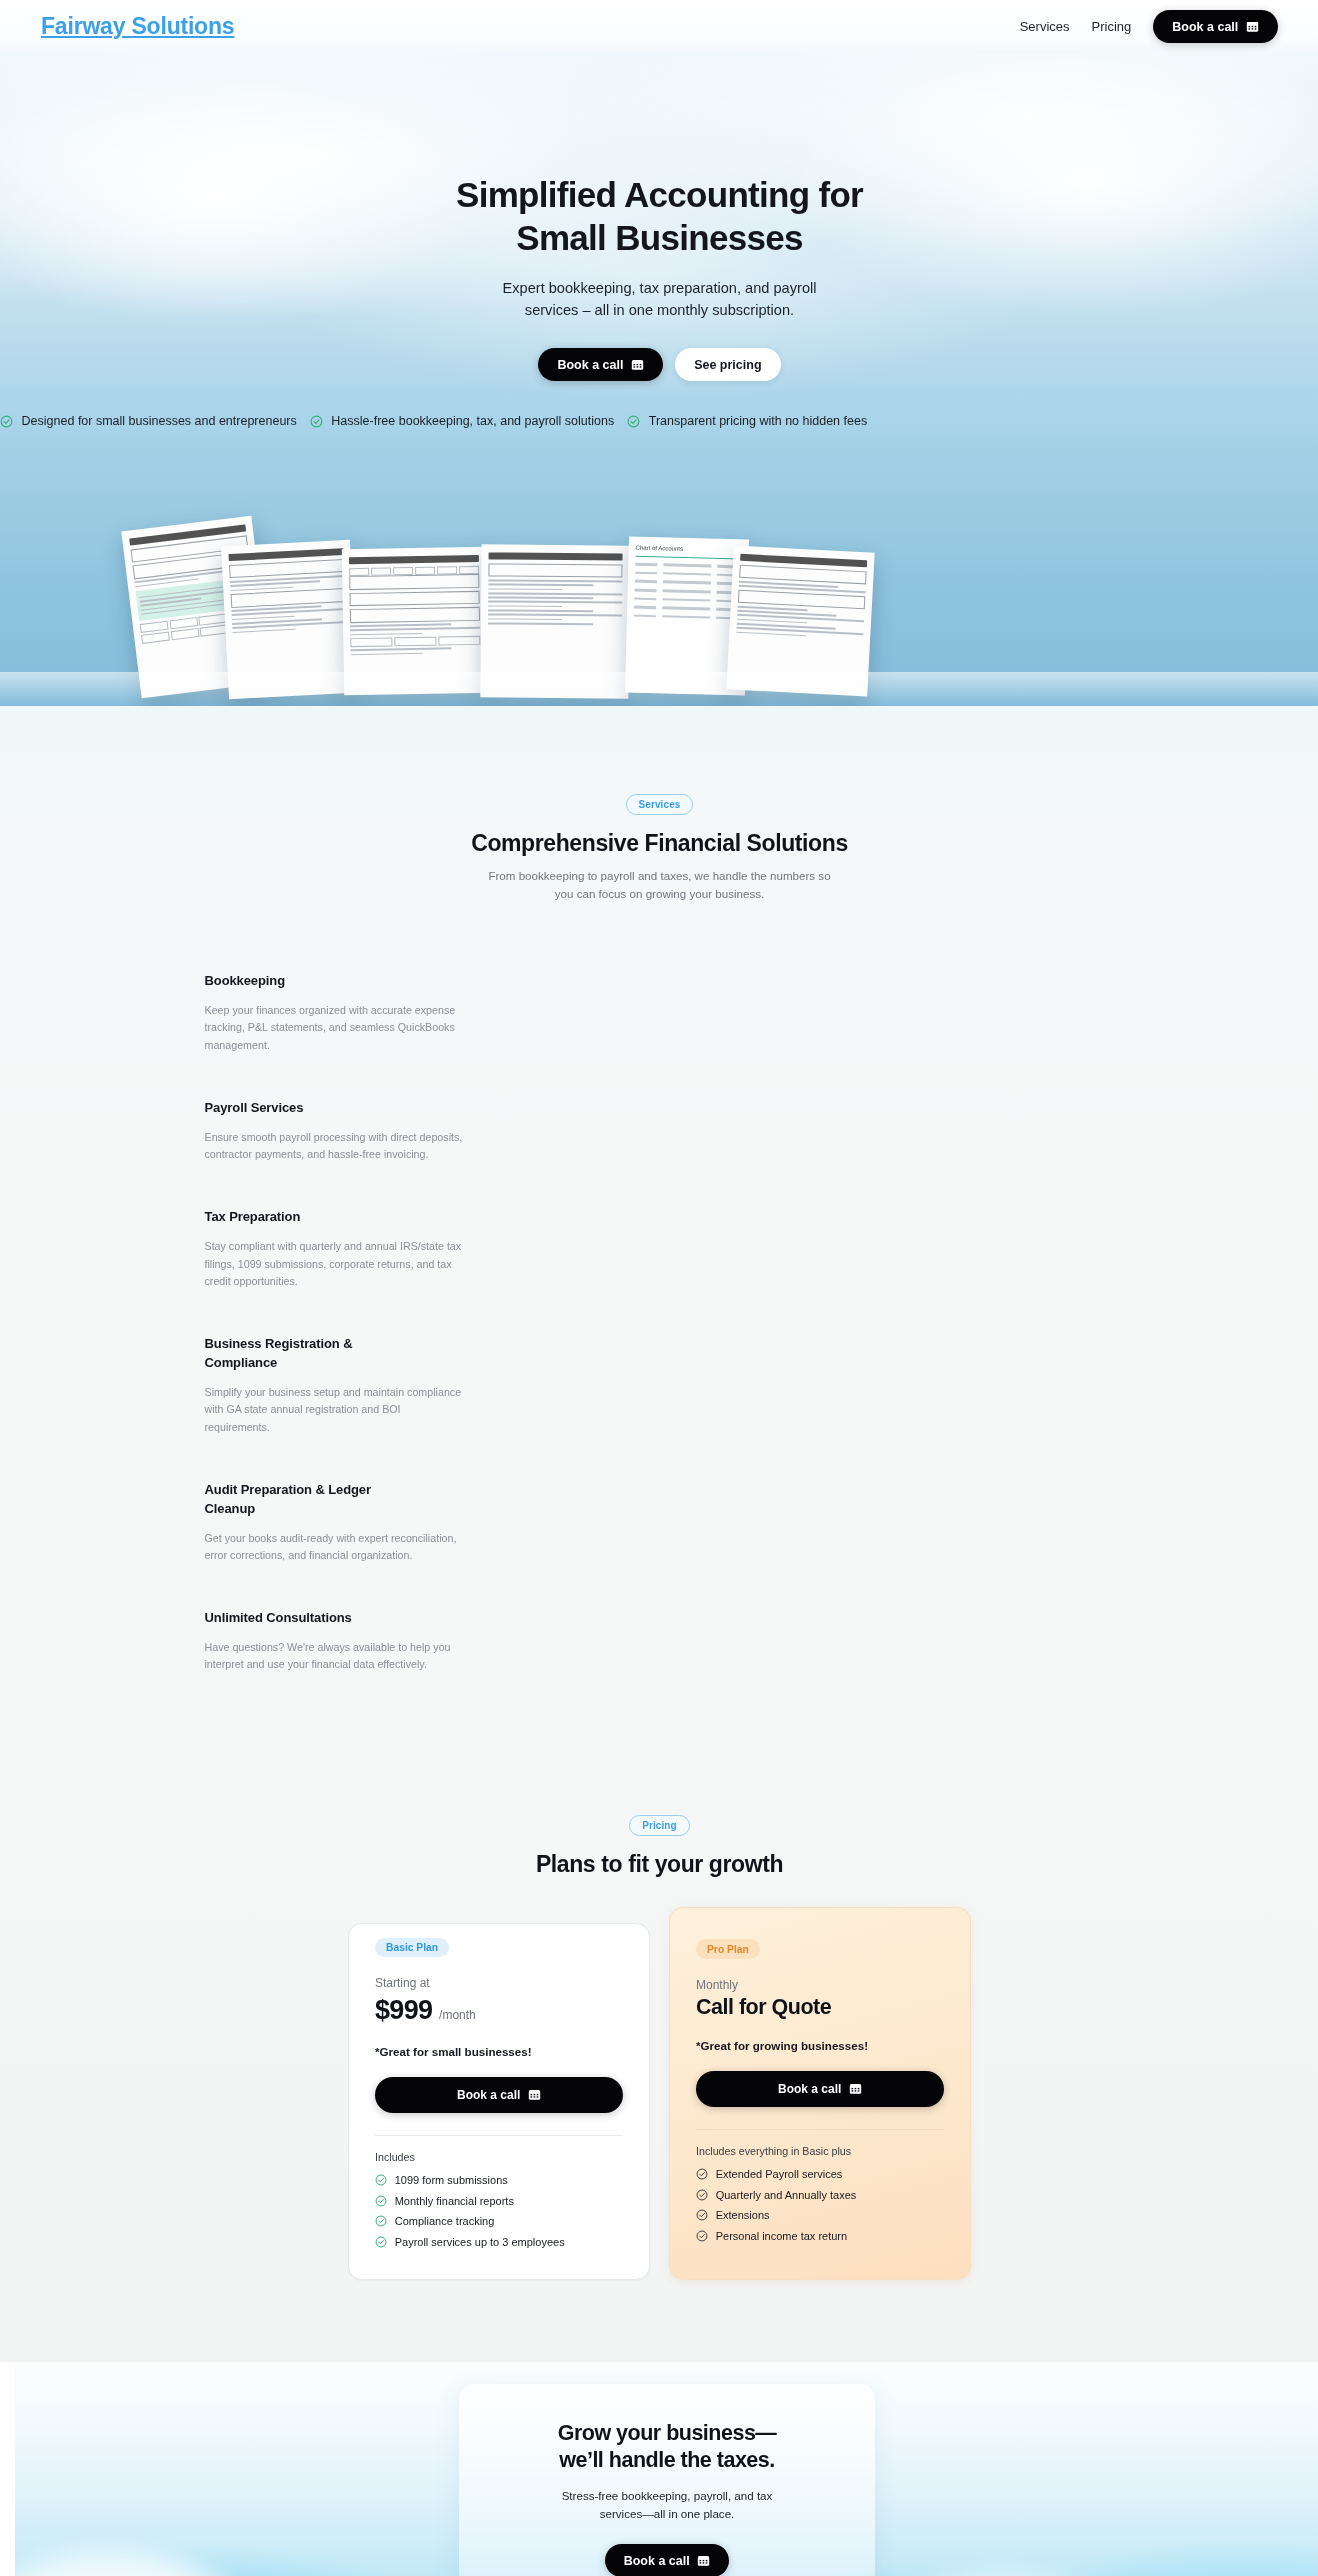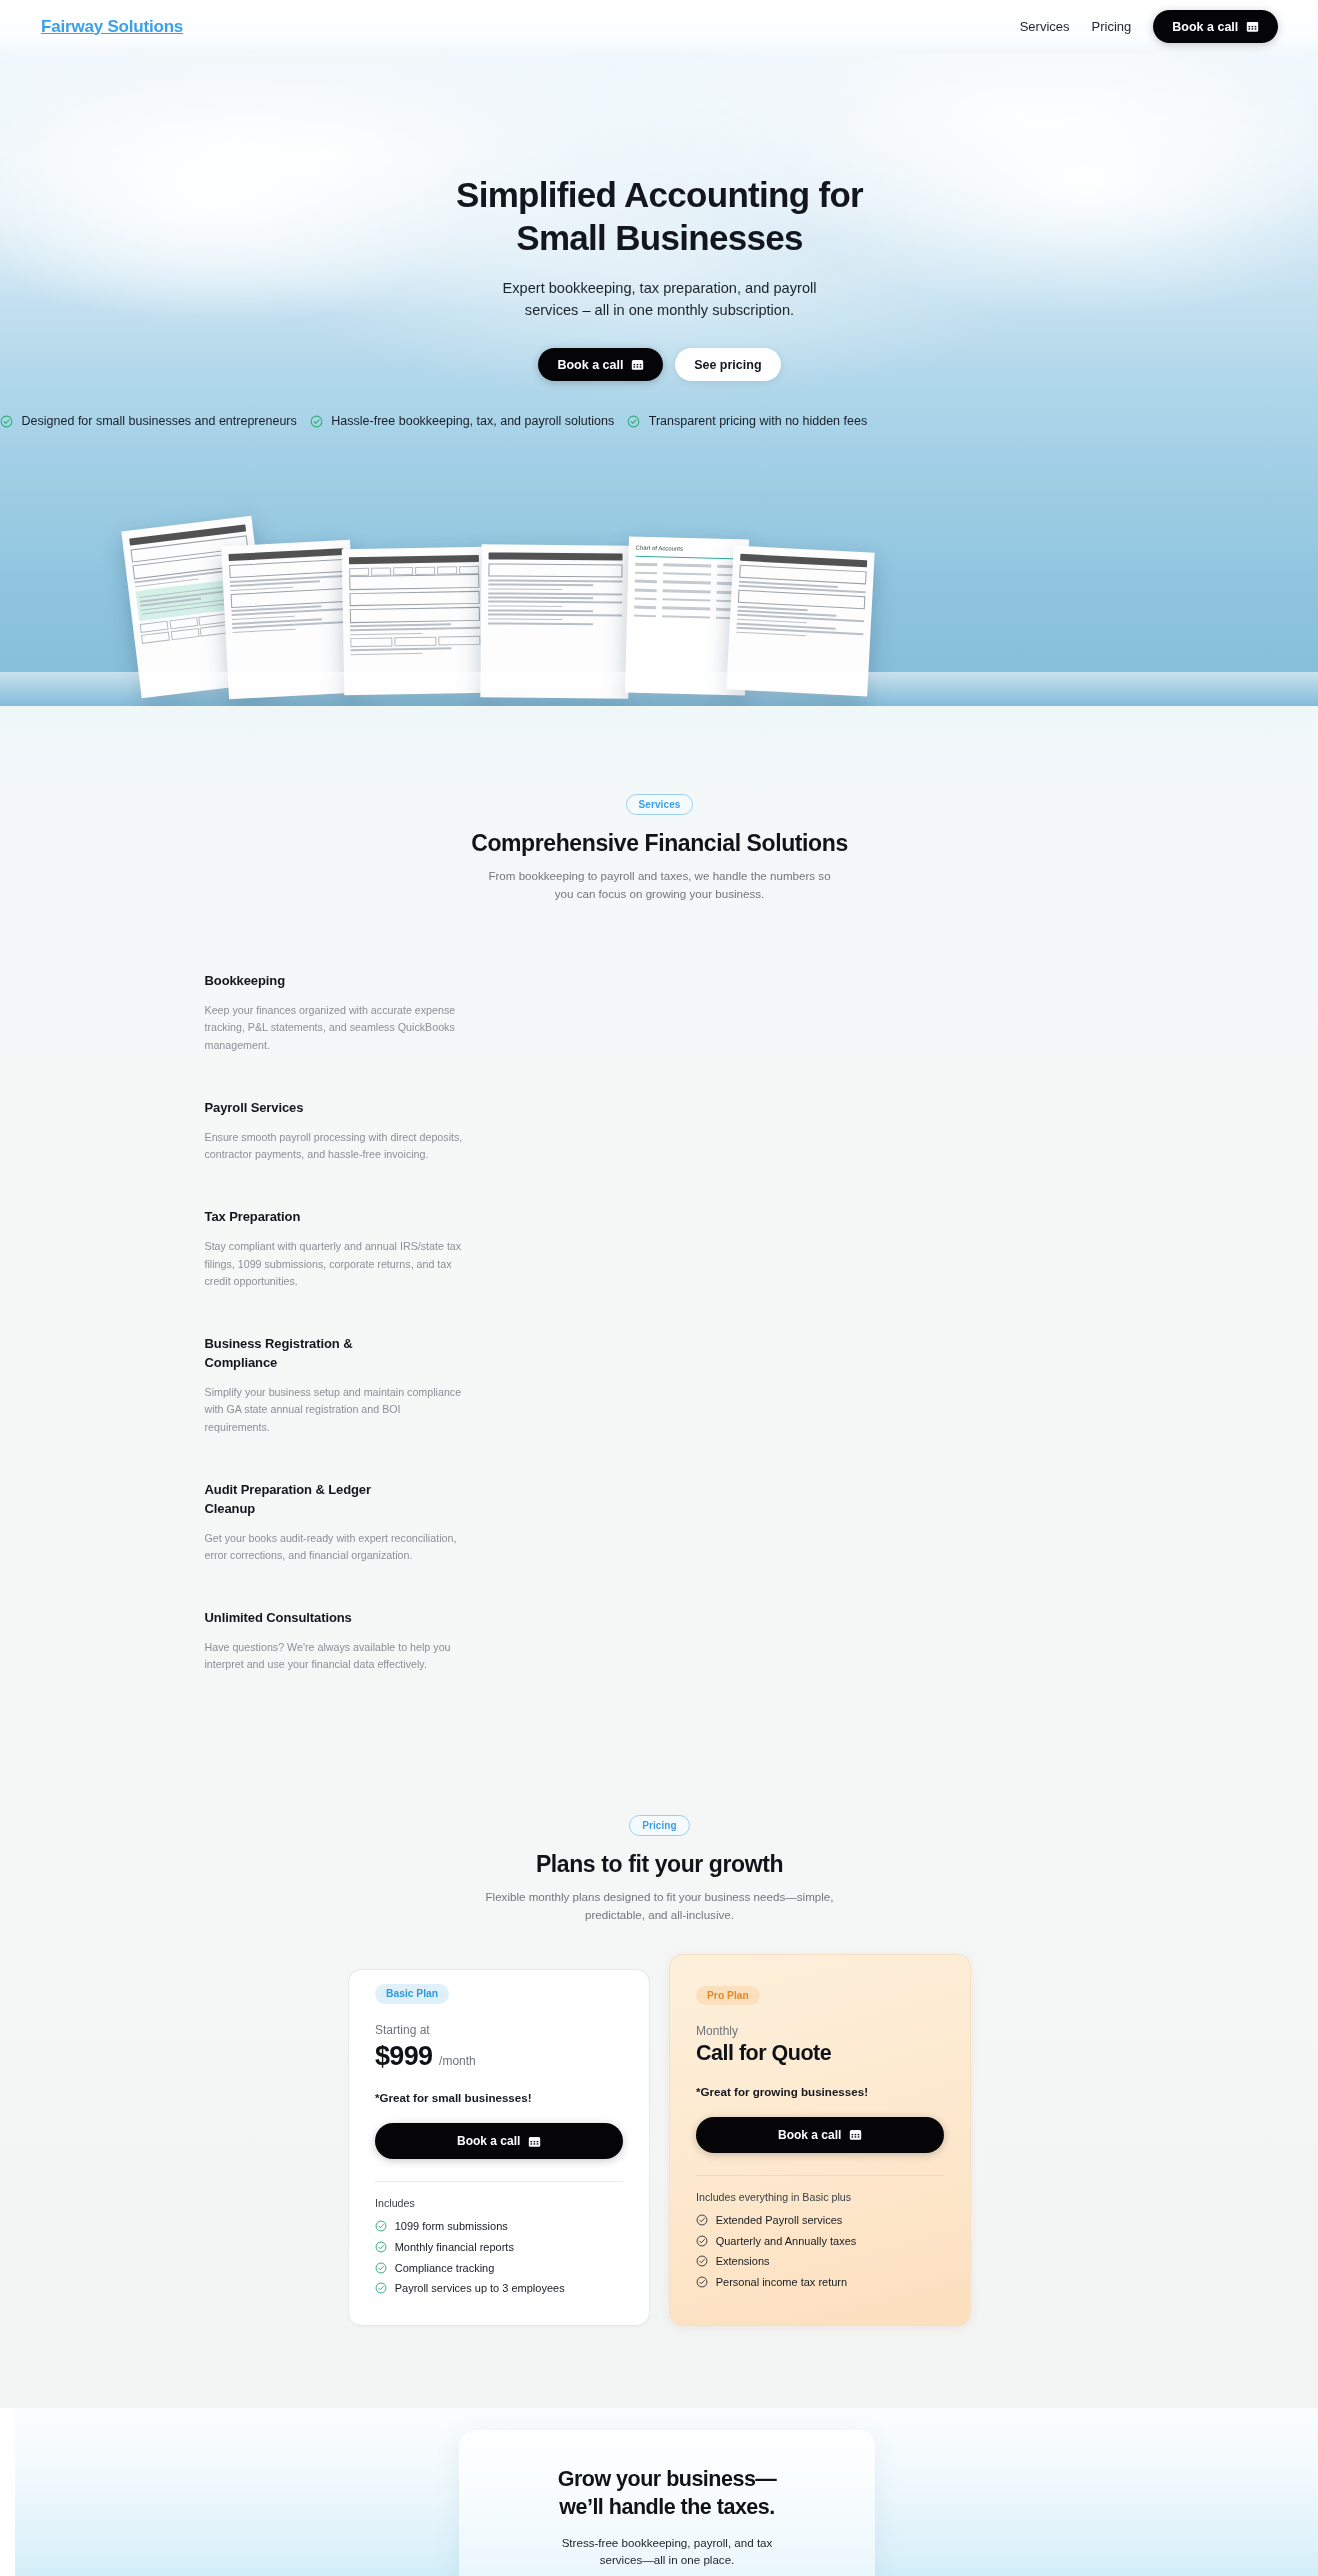--- a/index.html
+++ b/index.html
@@ -14,21 +14,21 @@
 
   
   .nav{
     position:relative;z-index:40;
     height:53px;width:100%;
     display:flex;align-items:center;
     padding:0 41px;
     background:linear-gradient(180deg,#ffffff 0%,#fbfdfe 70%,#f3f8fb 100%);
   }
   .brand{
-    font-size:17px;font-weight:700;letter-spacing:-0.2px;
+    font-size:23px;font-weight:700;letter-spacing:-0.2px;
     color:#3aa0e8;
   }
   .nav-right{margin-left:auto;display:flex;align-items:center;gap:22px;}
   .nav-link{font-size:13px;color:#1d232b;text-decoration:none;}
   .btn{
     display:inline-flex;align-items:center;gap:7.7px;
     border:none;cursor:pointer;
     font-family:inherit;
   }
   .btn-dark{
@@ -478,24 +478,20 @@
       <div>
         <div class="svc-t">Unlimited Consultations</div>
         <div class="svc-d">Have questions? We're always available to help you interpret and use your financial data effectively.</div>
       </div>
     </div>
 
     <div class="pricing">
       <div class="sec-head">
         <span class="pill">Pricing</span>
         <h2 class="h2">Plans to fit your growth</h2>
-        <p class="sec-sub">
-          <span>Flexible monthly plans designed to fit your business needs—simple,</span><br>
-          <span>predictable, and all-inclusive.</span>
-        </p>
       </div>
 
       <div class="cards">
 
         <div class="card basic">
           <span class="tag blue">Basic Plan</span>
           <div class="meta">Starting at</div>
           <div class="price">
             <span>$999</span>
             <span class="per">/month</span>

